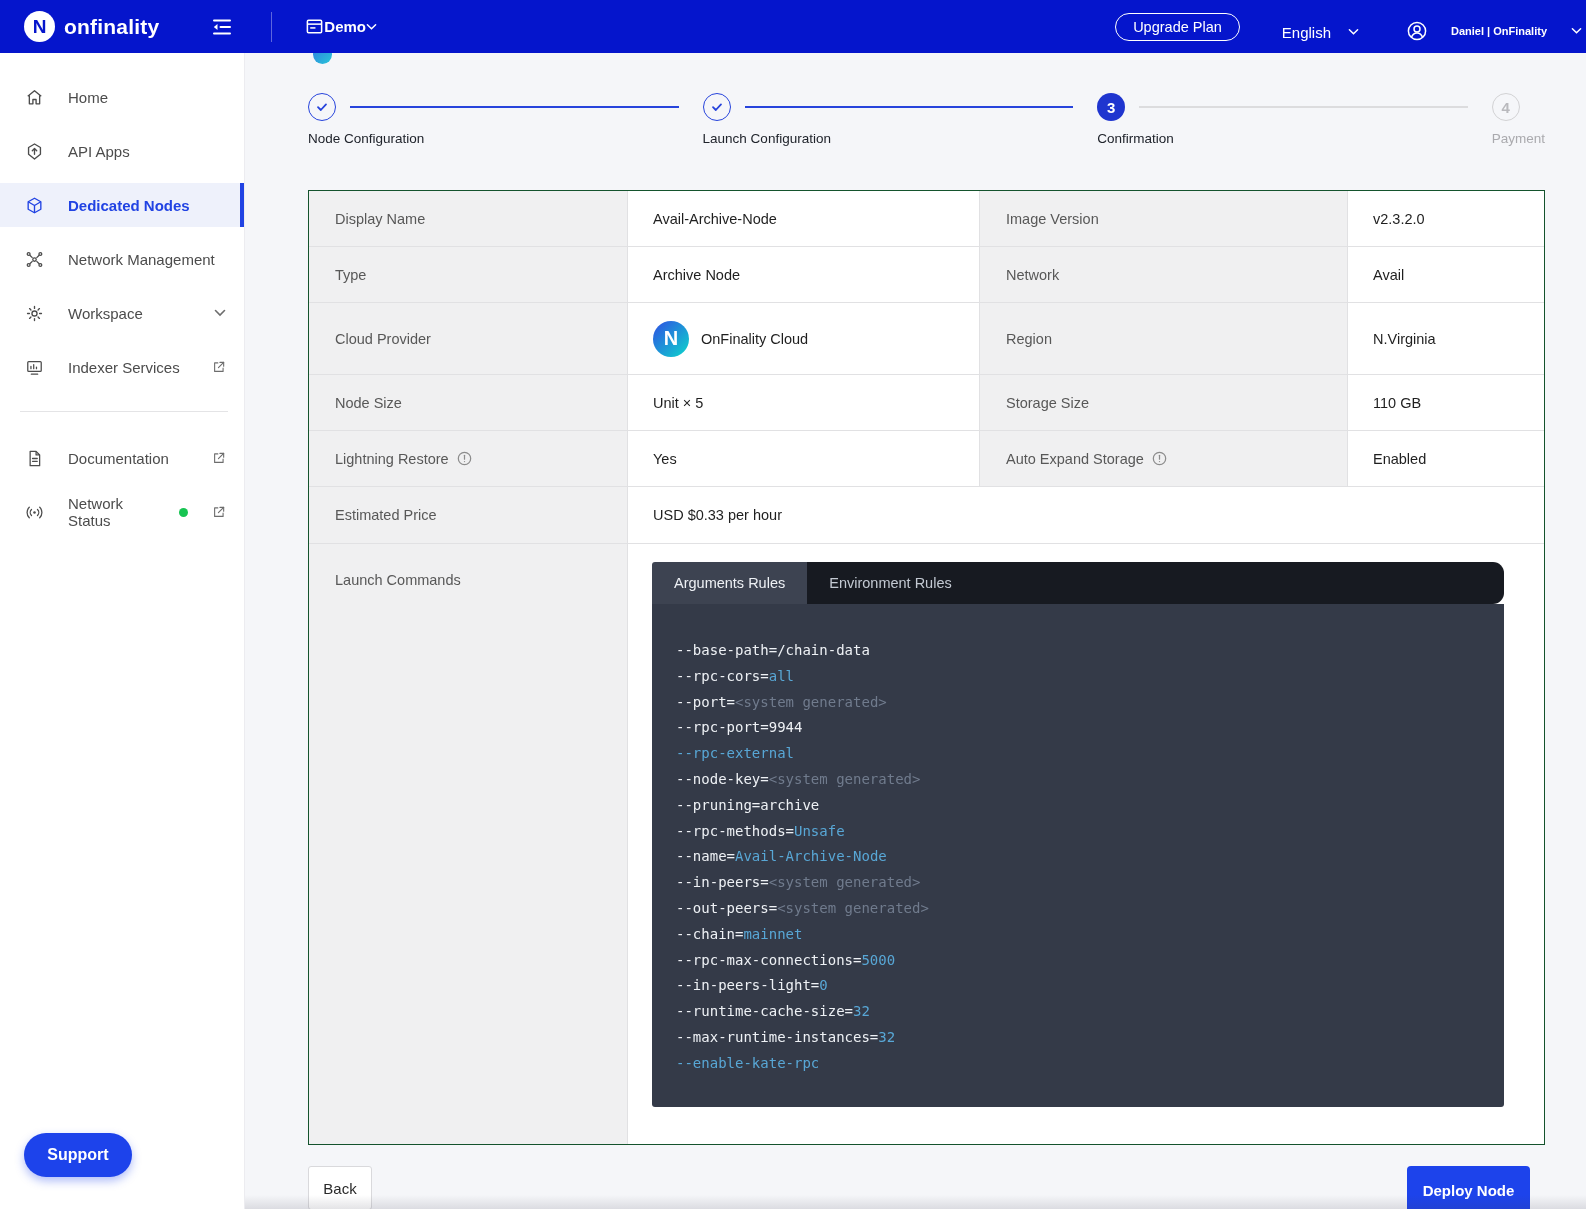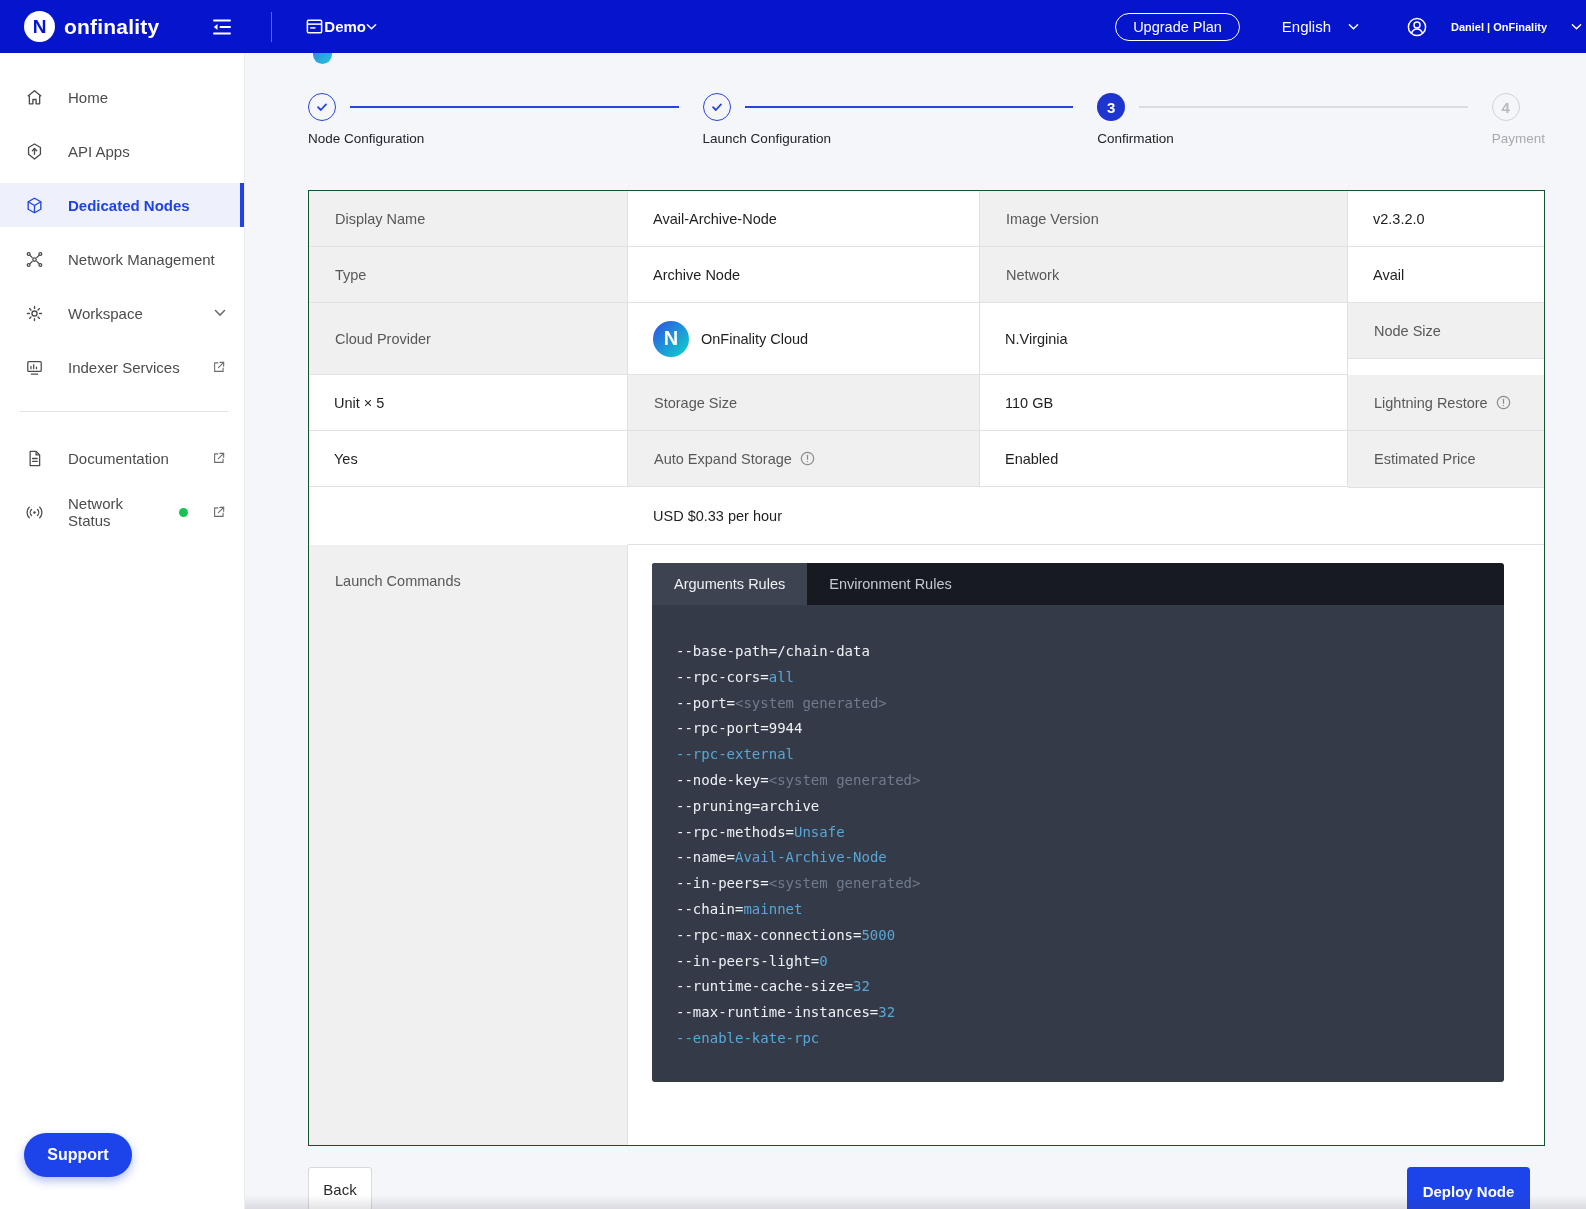--- a/index.html
+++ b/index.html
@@ -9,21 +9,21 @@
 
   
   .navbar { position:relative; z-index:20; height:53px; background:#0515cc; display:flex; align-items:center; color:#fff; }
   .brand { display:flex; align-items:center; gap:9px; padding-left:24px; cursor:pointer; }
   .brand-mark { width:31px; height:31px; border-radius:50%; background:#fff; color:#0515cc; display:flex; align-items:center; justify-content:center; font-weight:800; font-size:19px; }
   .brand-name { font-size:21px; font-weight:700; letter-spacing:.2px; }
   .fold-btn { margin-left:52px; display:flex; align-items:center; cursor:pointer; }
   .nav-divider { width:1px; height:30px; background:rgba(255,255,255,.35); margin-left:38px; }
   .ws-switch { display:flex; align-items:center; margin-left:33px; cursor:pointer; }
   .ws-label { font-size:15px; font-weight:700; }
-  .nav-right { margin-left:auto; display:flex; align-items:center; padding-right:4px; }
+  .nav-right { margin-left:auto; display:flex; align-items:flex-end; padding-right:4px; }
   .upgrade-btn { border:1px solid #fff; border-radius:16px; padding:5px 17px; font-size:14.5px; background:transparent; color:#fff; cursor:pointer; white-space:nowrap; }
   .lang { display:flex; align-items:center; gap:17px; margin-left:42px; font-size:15px; cursor:pointer; }
   .user { display:flex; align-items:center; gap:24px; margin-left:48px; font-size:11px; font-weight:600; cursor:pointer; }
 
   
   .body-row { display:flex; height:1156px; }
   .sidebar { position:relative; width:245px; background:#fff; border-right:1px solid #ececf0; padding-top:22px; flex-shrink:0; }
   .side-item { position:relative; height:44px; margin-bottom:10px; display:flex; align-items:center; gap:24px; padding:0 18px 0 25px; font-size:15px; color:#4c4c4c; cursor:pointer; }
   .side-item .lbl { flex:1; }
   .side-item.active { background:#eef1fb; color:#2143e3; }
@@ -60,21 +60,21 @@
   .cell.lab { background:#f0f0f1; color:#585858; padding-left:26px; gap:8px; }
   .cell.val { background:#fff; color:#1f1f1f; padding-left:25px; gap:12px; }
   .r1 { height:56px; } .r2 { height:56px; } .r3 { height:72px; } .r4 { height:56px; } .r5 { height:56px; } .r6 { height:57px; }
   .cell.span3 { grid-column:2 / 5; border-right:none; }
   .launch-lab { height:600px; align-items:flex-start; padding-top:28px; border-bottom:none; }
   .launch-val { grid-column:2 / 5; border-right:none; border-bottom:none; background:#fff; padding:18px 24px 0 24px; display:block; }
   .prov-logo { width:36px; height:36px; border-radius:50%; background:linear-gradient(135deg,#2a63e0 15%,#11c3cf 85%); color:#fff; font-weight:800; font-size:20px; display:flex; align-items:center; justify-content:center; }
 
   
   .codewrap { width:852px; border-radius:3px; overflow:hidden; }
-  .codetabs { display:flex; background:#171a21; height:42px; }
+  .codetabs { display:flex; background:#171a21; height:42px;border-radius:11px; }
   .codetab { display:flex; align-items:center; padding:0 22px; font-size:14.5px; color:#c3c9d2; cursor:pointer; }
   .codetab.active { background:#3d4351; color:#eef1f5; }
   .codebody { background:#343a48; padding:34px 24px 30px 24px; font-family:"DejaVu Sans Mono", monospace; font-size:14px; }
   .codeline { line-height:25.8px; white-space:pre; color:#eef1f5; }
   .c-plain { color:#eef1f5; }
   .c-accent { color:#58a7d6; }
   .c-muted { color:#707b8d; }
 
   
   .footer-row { display:flex; justify-content:space-between; margin-top:21px; padding-right:15px; }
@@ -337,20 +337,23 @@
               <span>Avail</span>
             </div>
 
           <div class="cell lab r3">
               <span>Cloud Provider</span>
             </div>
           <div class="cell val r3">
             <span class="prov-logo">N</span>
             <span>OnFinality Cloud</span>
           </div>
+          <div class="cell lab r3">
+              <span>Region</span>
+            </div>
           <div class="cell val r3">
               <span>N.Virginia</span>
             </div>
 
           <div class="cell lab r4">
               <span>Node Size</span>
             </div>
           <div class="cell val r4">
               <span>Unit × 5</span>
             </div>
@@ -419,20 +422,21 @@
                   <div class="codeline"><span class="c-plain">--node-key=</span><span class="c-muted">&lt;system generated&gt;</span></div>
 
                   <div class="codeline"><span class="c-plain">--pruning=</span><span class="c-plain">archive</span></div>
 
                   <div class="codeline"><span class="c-plain">--rpc-methods=</span><span class="c-accent">Unsafe</span></div>
 
                   <div class="codeline"><span class="c-plain">--name=</span><span class="c-accent">Avail-Archive-Node</span></div>
 
                   <div class="codeline"><span class="c-plain">--in-peers=</span><span class="c-muted">&lt;system generated&gt;</span></div>
 
+                  <div class="codeline"><span class="c-plain">--out-peers=</span><span class="c-muted">&lt;system generated&gt;</span></div>
 
                   <div class="codeline"><span class="c-plain">--chain=</span><span class="c-accent">mainnet</span></div>
 
                   <div class="codeline"><span class="c-plain">--rpc-max-connections=</span><span class="c-accent">5000</span></div>
 
                   <div class="codeline"><span class="c-plain">--in-peers-light=</span><span class="c-accent">0</span></div>
 
                   <div class="codeline"><span class="c-plain">--runtime-cache-size=</span><span class="c-accent">32</span></div>
 
                   <div class="codeline"><span class="c-plain">--max-runtime-instances=</span><span class="c-accent">32</span></div>

